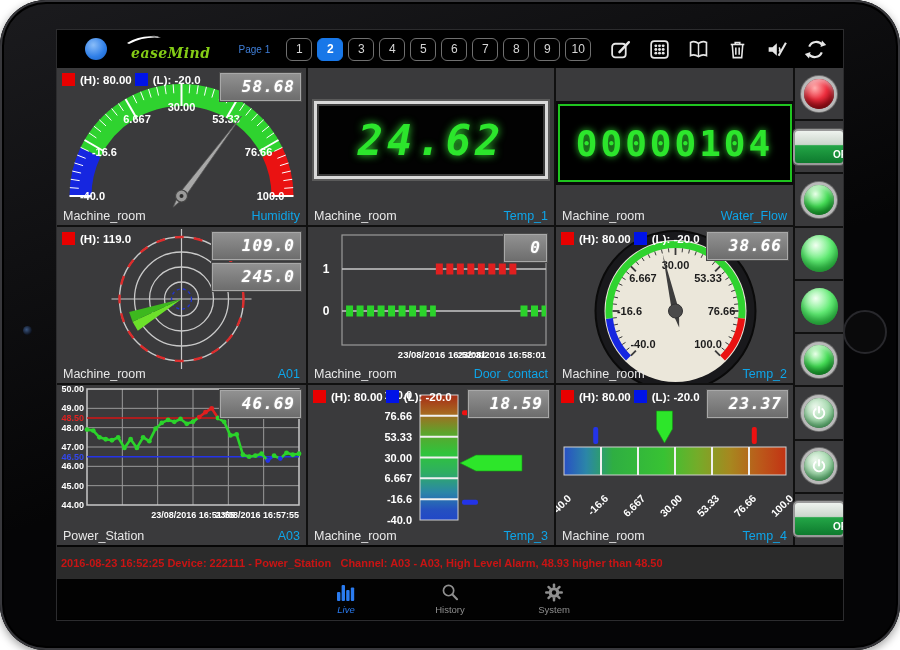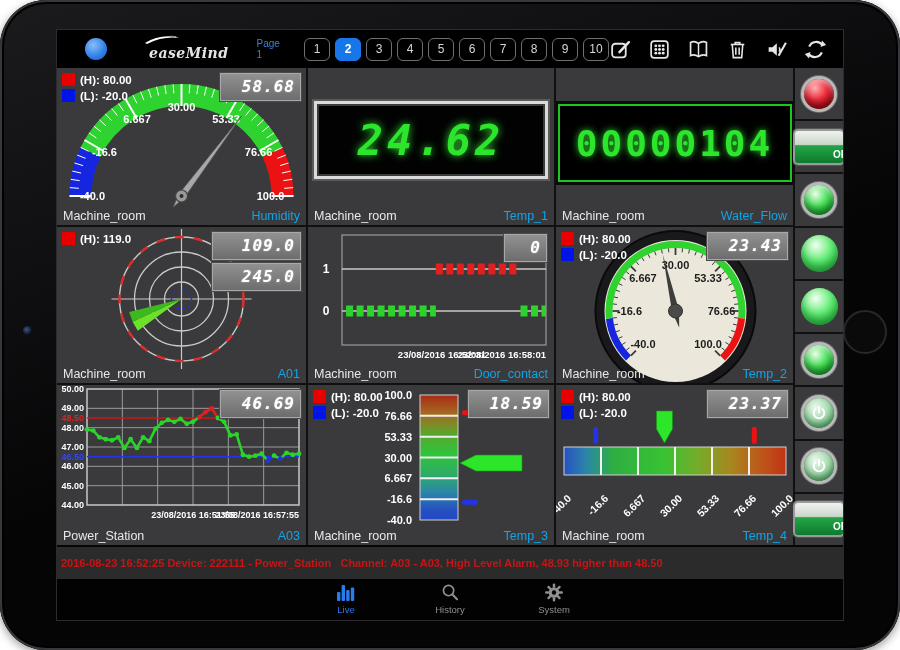--- a/index.html
+++ b/index.html
@@ -9,38 +9,38 @@
   .camera{position:absolute;left:23px;top:326px;width:9px;height:9px;border-radius:50%;
           background:radial-gradient(circle at 40% 40%,#3a557f,#0a0e18 72%);}
   .home-btn{position:absolute;right:13px;top:310px;width:40px;height:40px;border-radius:50%;
             background:#0a0a0b;border:2px solid #28282c;}
   .screen{position:absolute;left:57px;top:30px;width:786px;height:590px;background:#000;overflow:hidden;
           box-shadow:0 0 0 1px #2c2c2e;}
   
   .toolbar{height:38px;display:flex;align-items:center;background:#000;}
   .dot{width:22px;height:22px;border-radius:50%;margin-left:28px;flex:none;
        background:radial-gradient(circle at 38% 32%,#8abdf8,#2f7fe8 58%,#1b5fc0);}
-  .logo{margin-left:42px;position:relative;color:#e5e5e5;font-style:italic;font-weight:bold;font-size:14px;
+  .logo{margin-left:24px;position:relative;color:#84cc16;font-style:italic;font-weight:bold;font-size:14px;
         font-family:"DejaVu Serif",serif;letter-spacing:.5px;padding-top:8px;}
   .logo svg{position:absolute;top:-4px;left:-6px;}
   .page-label{color:#3f7fd9;font-size:10px;margin-left:28px;}
   .pages{display:flex;gap:5px;margin-left:16px;}
   .page-btn{min-width:26px;height:23px;border:1px solid #6f6f6f;border-radius:6px;color:#d6d6d6;font-size:12px;
             display:flex;align-items:center;justify-content:center;padding:0 4px;box-sizing:border-box;cursor:pointer;}
   .page-btn.active{background:#1877e8;border-color:#1877e8;color:#fff;font-weight:bold;}
   .tool-icons{display:flex;gap:16px;margin-left:auto;margin-right:16px;align-items:center;}
   .ticon{width:23px;height:23px;display:flex;cursor:pointer;}
   
   .main{display:grid;grid-template-columns:249px 246px 237px 48px;grid-template-rows:157px 156px 160px;
         gap:2px;background:#101010;height:477px;}
   .cell{position:relative;background:#3a3a3c;overflow:hidden;}
   .wsvg{position:absolute;inset:0;}
   .lbl-l{position:absolute;left:6px;bottom:2px;color:#e8e8e8;font-size:12.5px;z-index:4;}
   .lbl-r{position:absolute;right:6px;bottom:2px;color:#0ea5e9;font-size:12.5px;z-index:4;}
-  .hl-legend{position:absolute;top:5px;left:5px;display:flex;flex-direction:column;gap:3px;z-index:3;}
+  .hl-legend{position:absolute;top:5px;left:5px;display:flex;flex-direction:row;gap:3px;z-index:3;}
   .hl-row{display:flex;align-items:center;gap:5px;color:#fff;font-weight:bold;font-size:11.5px;}
   .sw{width:13px;height:13px;display:inline-block;flex:none;}
   .sw.red{background:#e80000;}
   .sw.blue{background:#0013e8;}
   .lcd{position:absolute;top:5px;right:5px;width:74px;height:26px;background:linear-gradient(#919191,#6d6d6d);
        border:1px solid #a8a8a8;box-shadow:0 0 0 1px #4a4a4a;color:#fff;z-index:3;
        font-family:"DejaVu Sans Mono",monospace;font-weight:bold;font-style:italic;font-size:16px;line-height:26px;
        text-align:right;padding-right:5px;letter-spacing:1px;box-sizing:content-box;text-shadow:0 0 2px rgba(255,255,255,.45);}
   .lcd.small{width:36px;top:7px;right:7px;}
   .lcd-stack{position:absolute;top:5px;right:5px;display:flex;flex-direction:column;gap:3px;z-index:3;}
@@ -73,21 +73,21 @@
       background:linear-gradient(180deg,#eef3ee 0%,#ccd6cc 42%,#23a546 46%,#0e7a2e 100%);
       display:flex;align-items:flex-end;justify-content:center;color:#fff;font-weight:bold;font-size:10px;
       padding-bottom:3px;box-sizing:border-box;padding-left:48px;}
   
   .alarm-bar{height:33px;background:#2b2b2b;border-top:2px solid #060606;display:flex;align-items:center;
              padding:0 4px;box-sizing:border-box;}
   .alarm-text{color:#c81414;font-size:11px;font-weight:bold;white-space:pre;}
   .tabbar{height:40px;background:#020202;border-top:1px solid #2c2c2c;display:flex;justify-content:center;gap:40px;}
   .tab{width:64px;display:flex;flex-direction:column;align-items:center;justify-content:center;gap:2px;
        color:#8f8f8f;font-size:9.5px;cursor:pointer;}
-  .tab.active{color:#2a7bf0;}
+  .tab.active{color:#2a7bf0;font-style:italic;}
 </style>
 </head>
 <body>
 
 <div class="device">
   <div class="camera"></div>
   <div class="home-btn"></div>
 
   <div class="screen">
 
@@ -364,21 +364,21 @@
         <div class="hl-legend">
           <div class="hl-row">
               <span class="sw red"></span>
               <span>(H): 80.00</span>
             </div>
           <div class="hl-row">
               <span class="sw blue"></span>
               <span>(L): -20.0</span>
             </div>
         </div>
-        <div class="lcd">23.43</div>
+        <div class="lcd">38.66</div>
         <div class="lbl-l">Machine_room</div>
         <div class="lbl-r">Temp_2</div>
       </div>
 
       <div class="cell">
         <div class="wsvg"><svg width="249" height="160" viewBox="0 0 249 160">
               <line x1="65.33333333333334" y1="4" x2="65.33333333333334" y2="120" stroke="#9a9a9a" stroke-width="1"></line>
               <line x1="100.66666666666667" y1="4" x2="100.66666666666667" y2="120" stroke="#9a9a9a" stroke-width="1"></line>
               <line x1="136" y1="4" x2="136" y2="120" stroke="#9a9a9a" stroke-width="1"></line>
               <line x1="171.33333333333334" y1="4" x2="171.33333333333334" y2="120" stroke="#9a9a9a" stroke-width="1"></line>

